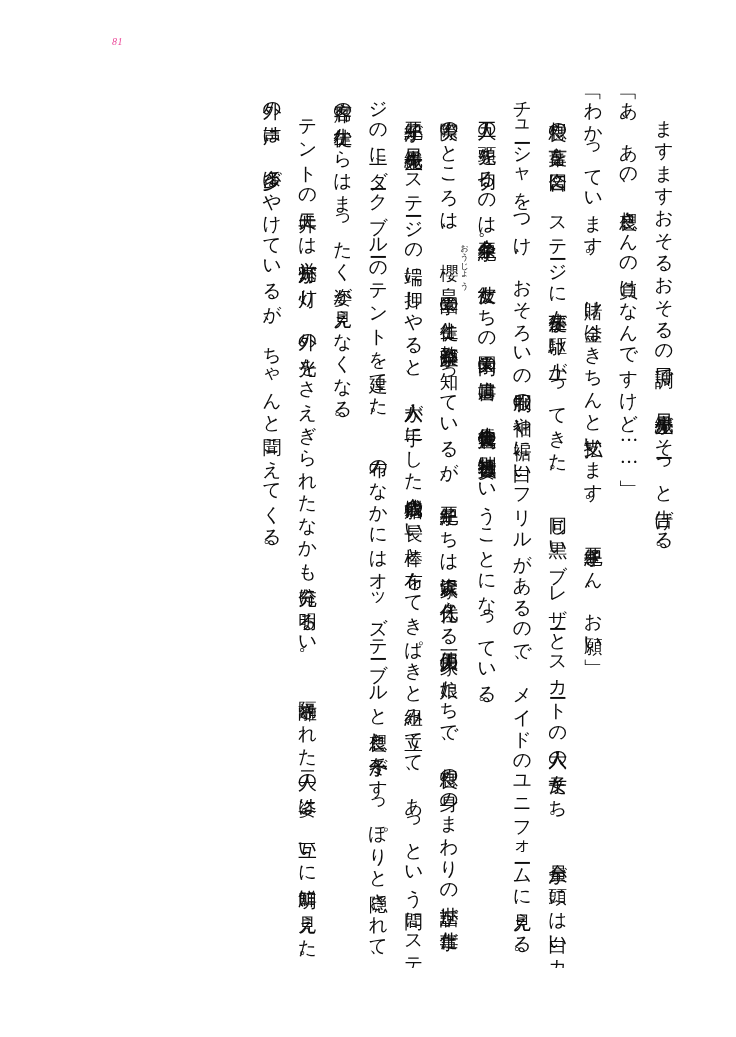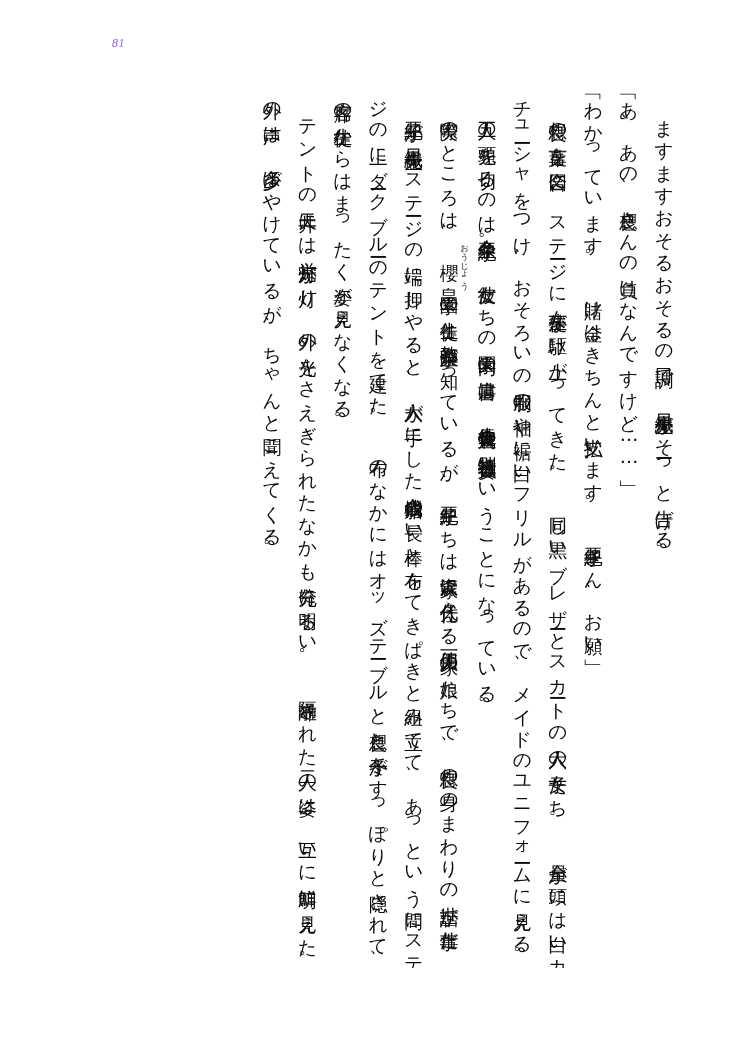--- a/index.html
+++ b/index.html
@@ -22,22 +22,22 @@
     width: 736px;
     height: 1037px;
     background: #ffffff;
   }
   .page-number {
     position: absolute;
     left: 112px;
     top: 36px;
     font-family: "Liberation Serif", "DejaVu Serif", serif;
     font-style: italic;
-    font-size: 12px;
-    color: #8b5cf6;
+    font-size: 10px;
+    color: #ec4899;
     letter-spacing: 0.5px;
     text-align: center;
   }
   .text-block {
     position: absolute;
     right: 54px;
     top: 88px;
     height: 880px;
     width: 610px;
     writing-mode: vertical-rl;

